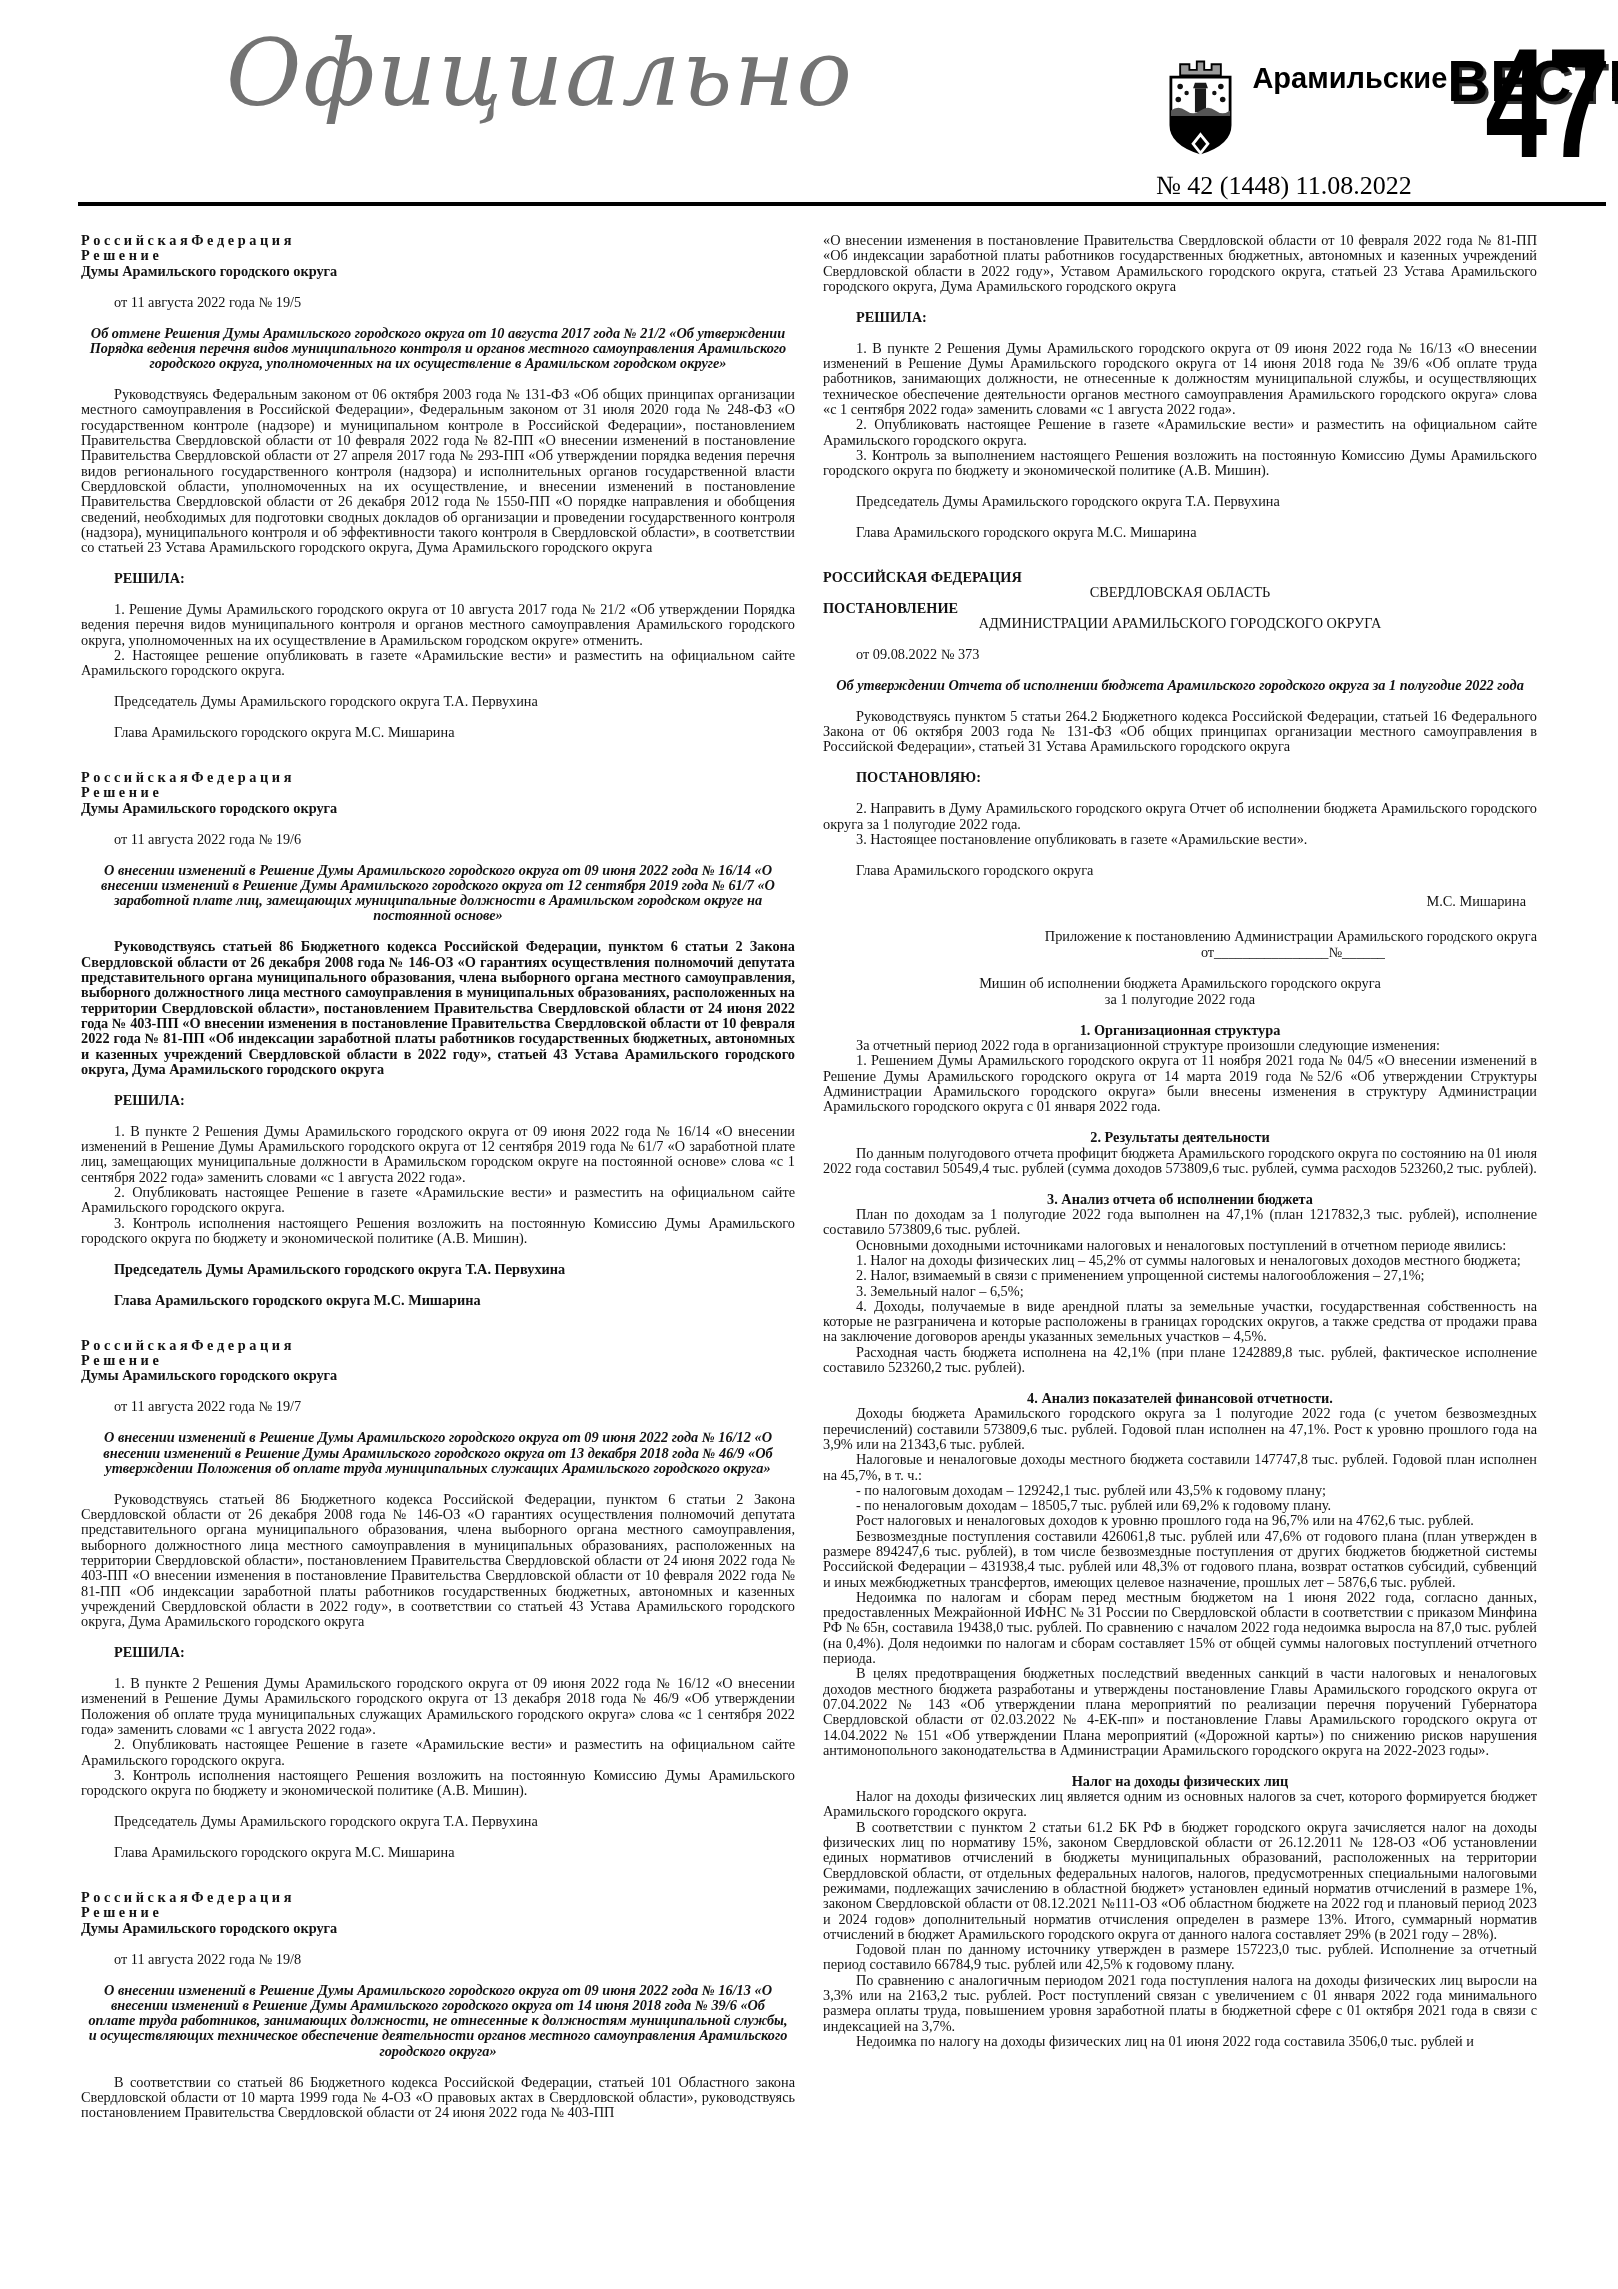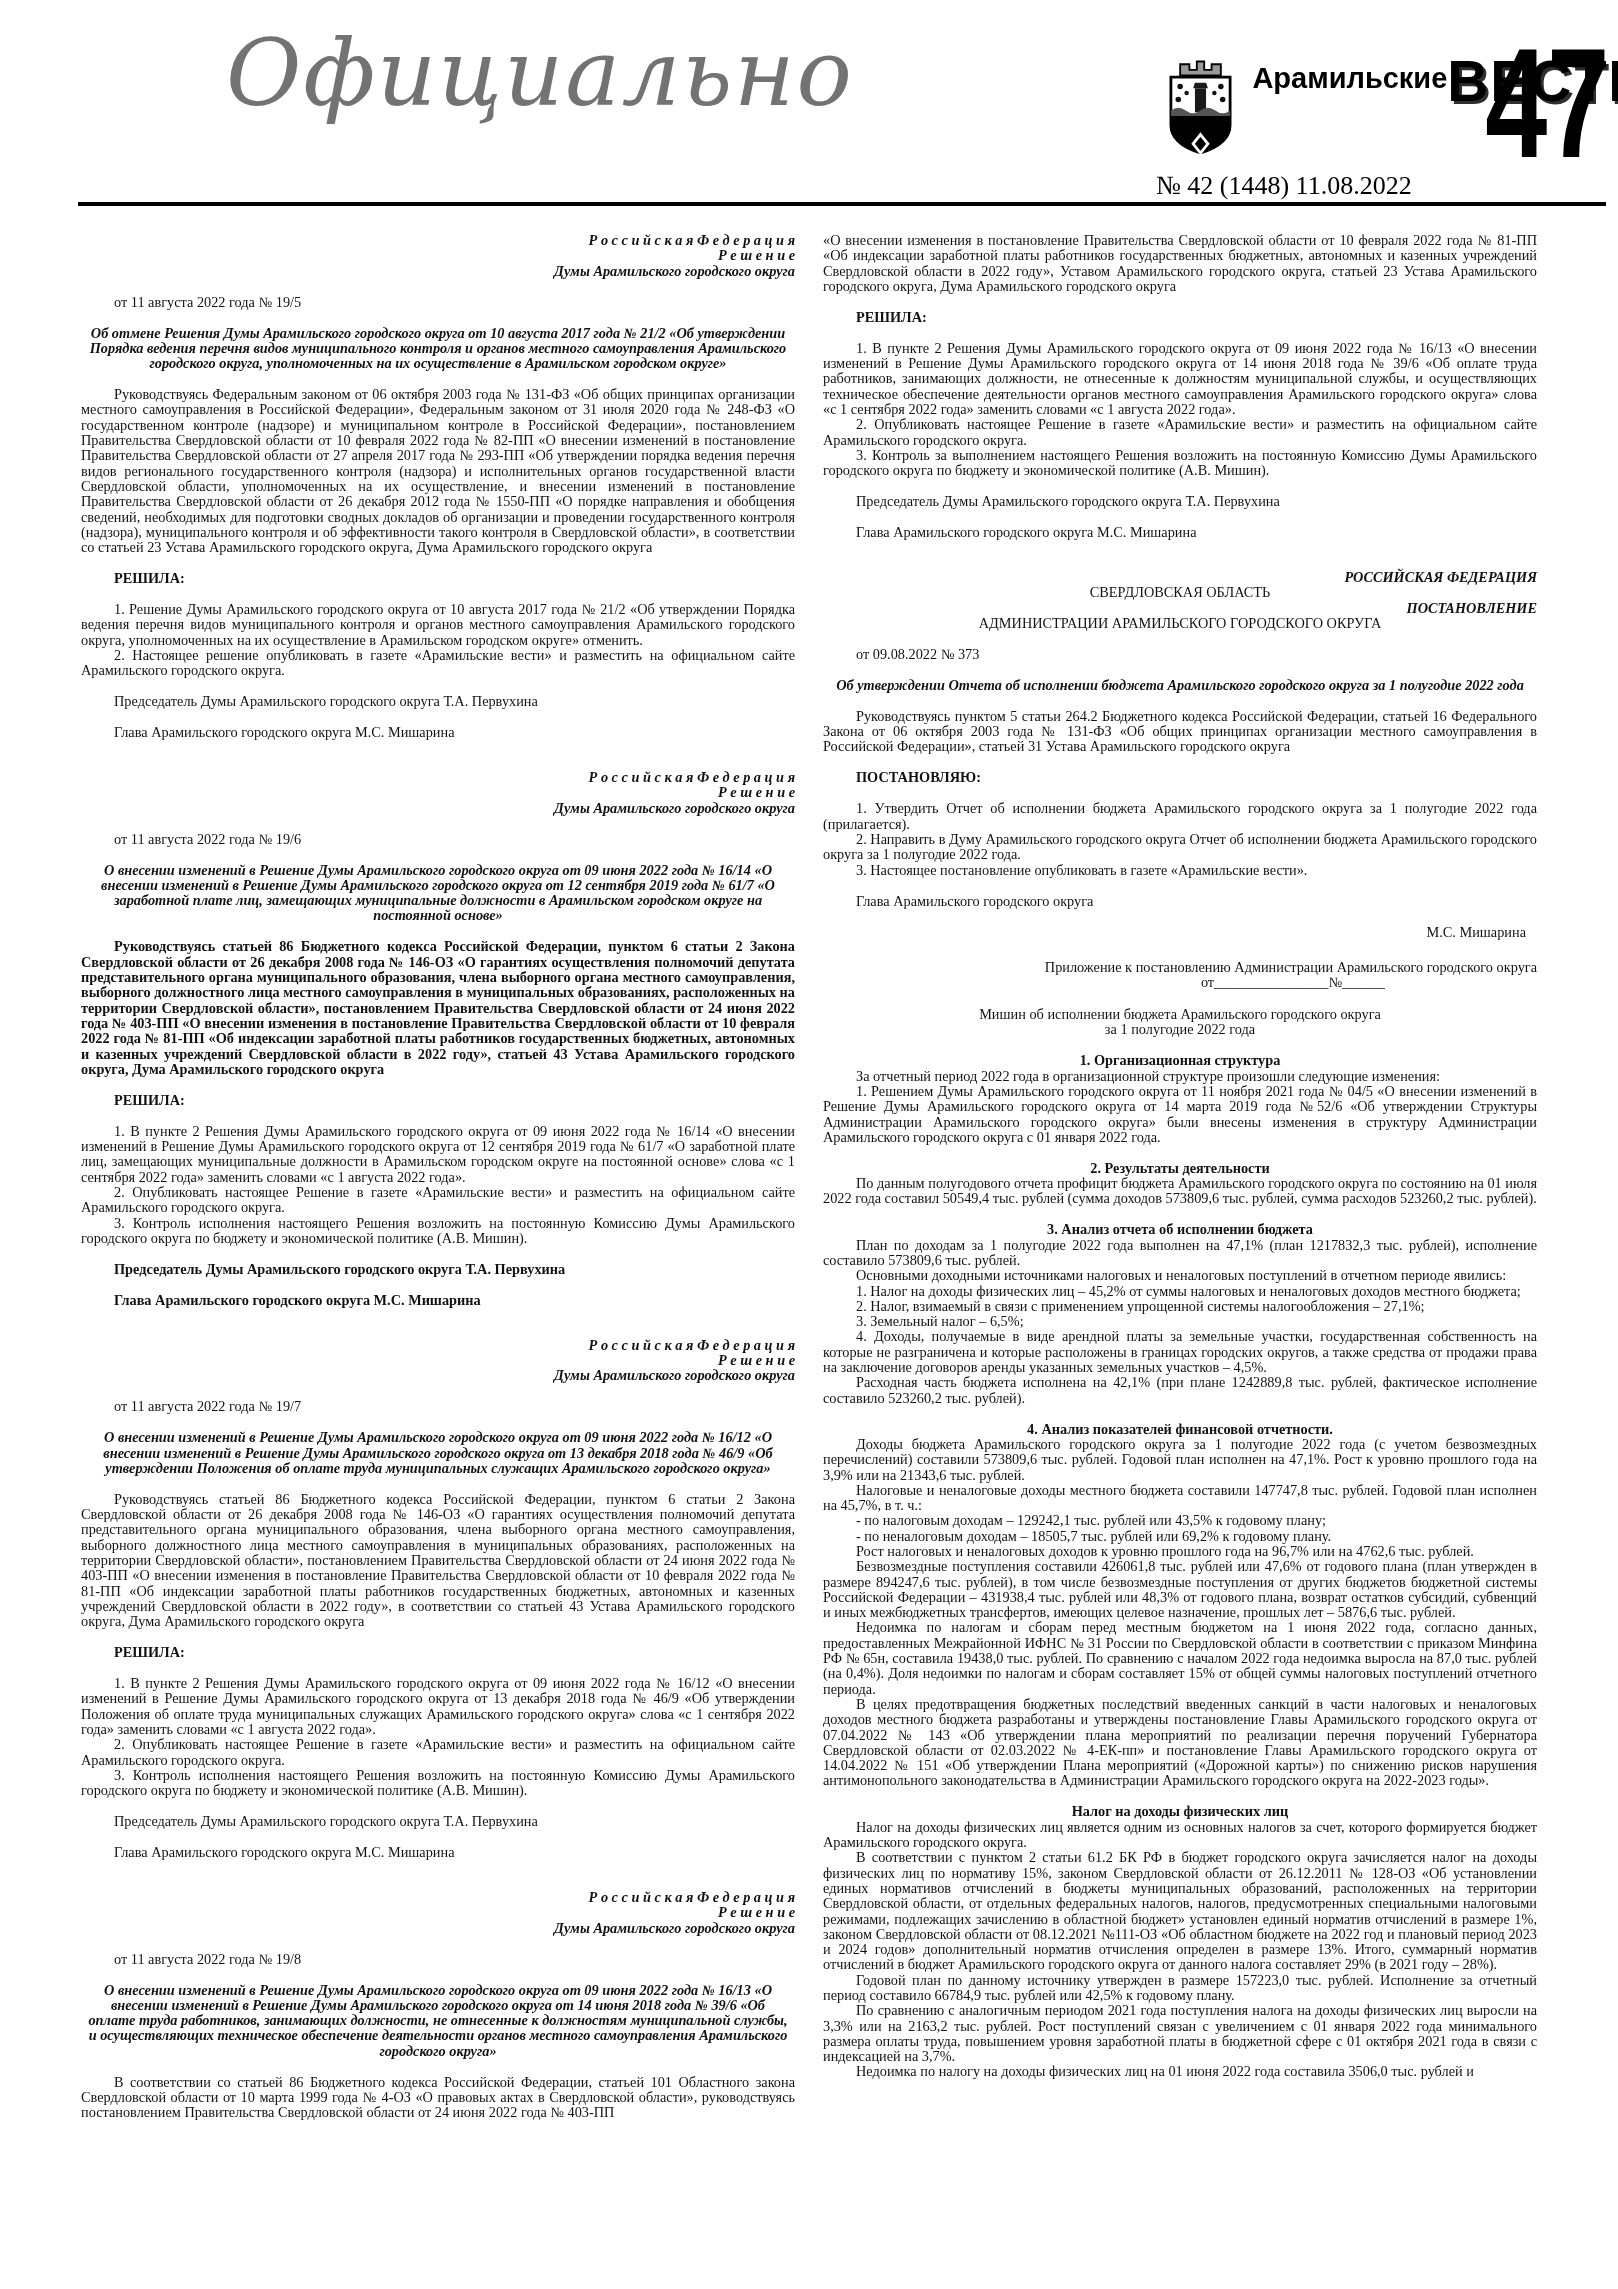--- a/index.html
+++ b/index.html
@@ -19,21 +19,21 @@
            font-weight:bold;font-size:155px;line-height:1;color:#000;
            transform:scaleX(.72);transform-origin:right top;}
   .rule{position:absolute;left:78px;right:13px;top:202px;height:3.7px;background:#000;}
   
   .cols{position:absolute;left:81px;top:233px;width:1456px;display:flex;gap:28px;}
   .col{width:714px;}
   .blk{font-size:14.3px;line-height:15.3px;margin:0;}
   .p,.p0,.pb{text-align:justify;}
   .p,.pb{text-indent:33px;}
   .pb{font-weight:bold;}
-  .hdr,.hdr1{text-align:right;font-weight:bold;font-style:italic;}
+  .hdr,.hdr1{text-align:left;font-weight:bold;}
   .hdr1{margin-top:29.5px;}
   .col > :first-child{margin-top:0 !important;}
   .ctr{text-align:center;}
   .ctr2{text-align:center;margin-top:16.6px;}
   .shead{text-align:center;font-weight:bold;margin-top:15.7px;}
   .date{text-indent:33px;margin:15.7px 0;}
   .ttl{text-align:center;font-weight:bold;font-style:italic;margin:15.7px 5.5px;}
   .h{font-weight:bold;text-indent:33px;margin:15.7px 0;}
   .sig{text-indent:33px;margin:15.7px 0;}
   .sigb{text-indent:33px;margin:15.7px 0;font-weight:bold;}
@@ -130,21 +130,20 @@
         <div class="blk sig">Председатель Думы Арамильского городского округа Т.А. Первухина</div>
         <div class="blk sig">Глава Арамильского городского округа  М.С. Мишарина</div>
         <div class="blk hdr1">РОССИЙСКАЯ ФЕДЕРАЦИЯ</div>
         <div class="blk ctr">СВЕРДЛОВСКАЯ ОБЛАСТЬ</div>
         <div class="blk hdr">ПОСТАНОВЛЕНИЕ</div>
         <div class="blk ctr">АДМИНИСТРАЦИИ АРАМИЛЬСКОГО ГОРОДСКОГО ОКРУГА</div>
         <div class="blk date">от 09.08.2022 № 373</div>
         <div class="blk ttl">Об утверждении Отчета об исполнении бюджета Арамильского городского округа за 1 полугодие 2022 года</div>
         <div class="blk p">Руководствуясь пунктом 5 статьи 264.2 Бюджетного кодекса Российской Федерации, статьей 16 Федерального Закона от 06 октября 2003 года № 131-ФЗ «Об общих принципах организации местного самоуправления в Российской Федерации», статьей 31 Устава Арамильского городского округа</div>
         <div class="blk h">ПОСТАНОВЛЯЮ:</div>
-        <div class="blk p">1. Утвердить Отчет об исполнении бюджета Арамильского городского округа за 1 полугодие 2022 года (прилагается).</div>
         <div class="blk p">2. Направить в Думу Арамильского городского округа Отчет об исполнении бюджета Арамильского городского округа за 1 полугодие 2022 года.</div>
         <div class="blk p">3. Настоящее постановление опубликовать в газете «Арамильские вести».</div>
         <div class="blk sig">Глава Арамильского городского округа</div>
         <div class="blk right">М.С. Мишарина</div>
         <div class="blk app">Приложение к постановлению Администрации Арамильского городского округа</div>
         <div class="blk appline">от________________№______</div>
         <div class="blk ctr2">Мишин об исполнении бюджета Арамильского городского округа</div>
         <div class="blk ctr">за 1 полугодие 2022 года</div>
         <div class="blk shead">1. Организационная структура</div>
         <div class="blk p">За отчетный период 2022 года в организационной структуре произошли следующие изменения:</div>

